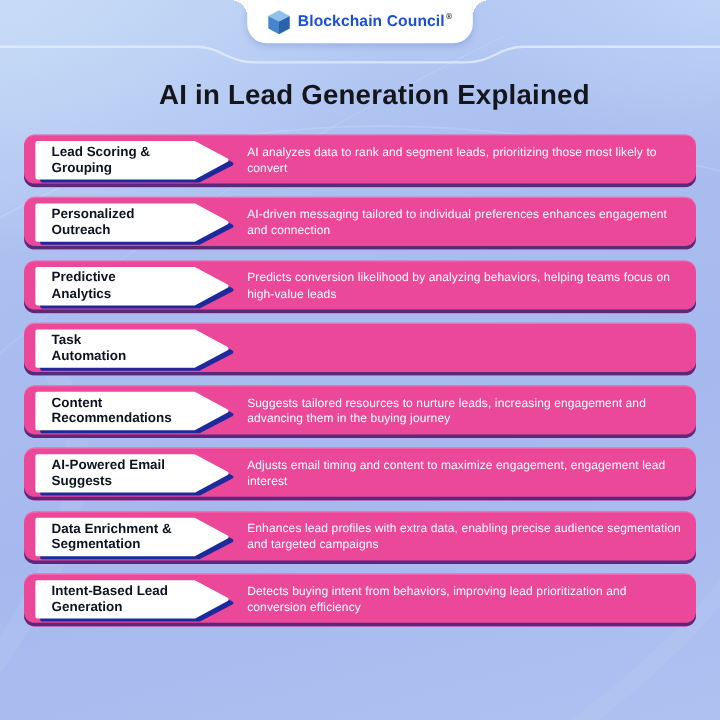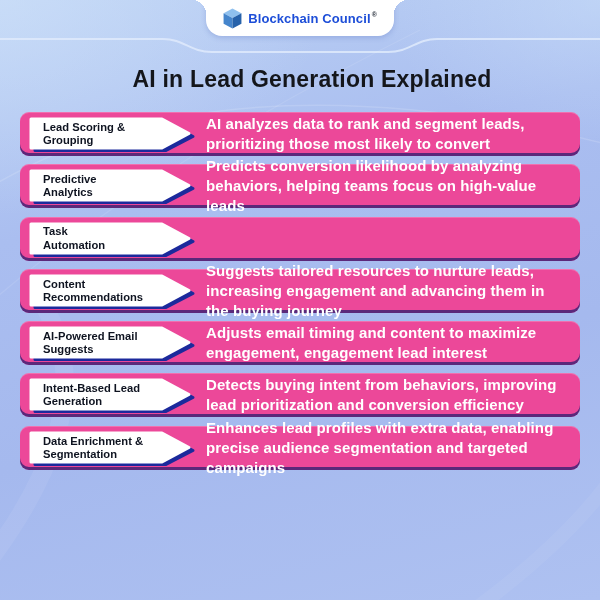--- a/index.html
+++ b/index.html
@@ -49,22 +49,22 @@
     display:flex;align-items:center;
   }
   .arrow{position:absolute;left:9px;top:5px;width:166px;height:34px;}
   .arrow svg{position:absolute;left:0;top:0;width:100%;height:100%;overflow:visible;}
   .arrow-label{
     position:relative;display:flex;align-items:center;height:100%;
     padding-left:14px;font-size:11.2px;font-weight:700;color:#0e1320;
     line-height:1.18;white-space:pre-line;z-index:1;
   }
   .desc{
-    margin:0 10px 0 186px;color:#ffffff;font-weight:700;
-    font-size:15px;line-height:1.34;letter-spacing:.1px;
+    margin:0 10px 0 186px;color:#ffffff;font-weight:400;
+    font-size:10px;line-height:1.34;letter-spacing:.1px;
   }
 </style>
 </head>
 <body>
 
 <svg class="bg-decor" viewBox="0 0 600 600">
   <path d="M0 39 H163 C184 39 190 52 212 52 H388 C410 52 416 39 437 39 H600" fill="none" stroke="#dfeafb" stroke-width="2" opacity="0.85"></path>
   <path d="M-30 200 Q210 40 630 150" fill="none" stroke="#ffffff" stroke-width="1.5" opacity="0.14"></path>
   <path d="M-40 330 Q120 180 420 30" fill="none" stroke="#ffffff" stroke-width="1.2" opacity="0.10"></path>
   <path d="M-60 620 Q120 420 40 300" fill="none" stroke="#ffffff" stroke-width="18" opacity="0.07"></path>
@@ -91,20 +91,31 @@
       <svg viewBox="0 0 166 34" preserveAspectRatio="none" aria-hidden="true">
         <polygon points="6,5 137,5 164,19.5 137,33.5 6,33.5" fill="#1c2a9c" stroke="#1c2a9c" stroke-width="3" stroke-linejoin="round"></polygon>
         <polygon points="2,2 133,2 160,16.5 133,31 2,31" fill="#ffffff" stroke="#ffffff" stroke-width="3" stroke-linejoin="round"></polygon>
       </svg>
       <span class="arrow-label">Lead Scoring &amp;
 Grouping</span>
     </div>
     <p class="desc">AI analyzes data to rank and segment leads, prioritizing those most likely to convert</p>
   </section>
 
+  <section class="row">
+    <div class="arrow">
+      <svg viewBox="0 0 166 34" preserveAspectRatio="none" aria-hidden="true">
+        <polygon points="6,5 137,5 164,19.5 137,33.5 6,33.5" fill="#1c2a9c" stroke="#1c2a9c" stroke-width="3" stroke-linejoin="round"></polygon>
+        <polygon points="2,2 133,2 160,16.5 133,31 2,31" fill="#ffffff" stroke="#ffffff" stroke-width="3" stroke-linejoin="round"></polygon>
+      </svg>
+      <span class="arrow-label">Personalized
+Outreach</span>
+    </div>
+    <p class="desc">AI-driven messaging tailored to individual preferences enhances engagement and connection</p>
+  </section>
 
   <section class="row">
     <div class="arrow">
       <svg viewBox="0 0 166 34" preserveAspectRatio="none" aria-hidden="true">
         <polygon points="6,5 137,5 164,19.5 137,33.5 6,33.5" fill="#1c2a9c" stroke="#1c2a9c" stroke-width="3" stroke-linejoin="round"></polygon>
         <polygon points="2,2 133,2 160,16.5 133,31 2,31" fill="#ffffff" stroke="#ffffff" stroke-width="3" stroke-linejoin="round"></polygon>
       </svg>
       <span class="arrow-label">Predictive
 Analytics</span>
     </div>
@@ -145,31 +156,31 @@
     </div>
     <p class="desc">Adjusts email timing and content to maximize engagement, engagement lead interest</p>
   </section>
 
   <section class="row">
     <div class="arrow">
       <svg viewBox="0 0 166 34" preserveAspectRatio="none" aria-hidden="true">
         <polygon points="6,5 137,5 164,19.5 137,33.5 6,33.5" fill="#1c2a9c" stroke="#1c2a9c" stroke-width="3" stroke-linejoin="round"></polygon>
         <polygon points="2,2 133,2 160,16.5 133,31 2,31" fill="#ffffff" stroke="#ffffff" stroke-width="3" stroke-linejoin="round"></polygon>
       </svg>
-      <span class="arrow-label">Intent-Based Lead
-Generation</span>
+      <span class="arrow-label">Data Enrichment &amp;
+Segmentation</span>
     </div>
-    <p class="desc">Detects buying intent from behaviors, improving lead prioritization and conversion efficiency</p>
+    <p class="desc">Enhances lead profiles with extra data, enabling precise audience segmentation and targeted campaigns</p>
   </section>
 
   <section class="row">
     <div class="arrow">
       <svg viewBox="0 0 166 34" preserveAspectRatio="none" aria-hidden="true">
         <polygon points="6,5 137,5 164,19.5 137,33.5 6,33.5" fill="#1c2a9c" stroke="#1c2a9c" stroke-width="3" stroke-linejoin="round"></polygon>
         <polygon points="2,2 133,2 160,16.5 133,31 2,31" fill="#ffffff" stroke="#ffffff" stroke-width="3" stroke-linejoin="round"></polygon>
       </svg>
-      <span class="arrow-label">Data Enrichment &amp;
-Segmentation</span>
+      <span class="arrow-label">Intent-Based Lead
+Generation</span>
     </div>
-    <p class="desc">Enhances lead profiles with extra data, enabling precise audience segmentation and targeted campaigns</p>
+    <p class="desc">Detects buying intent from behaviors, improving lead prioritization and conversion efficiency</p>
   </section>
 
 </main>
 
 </body></html>

